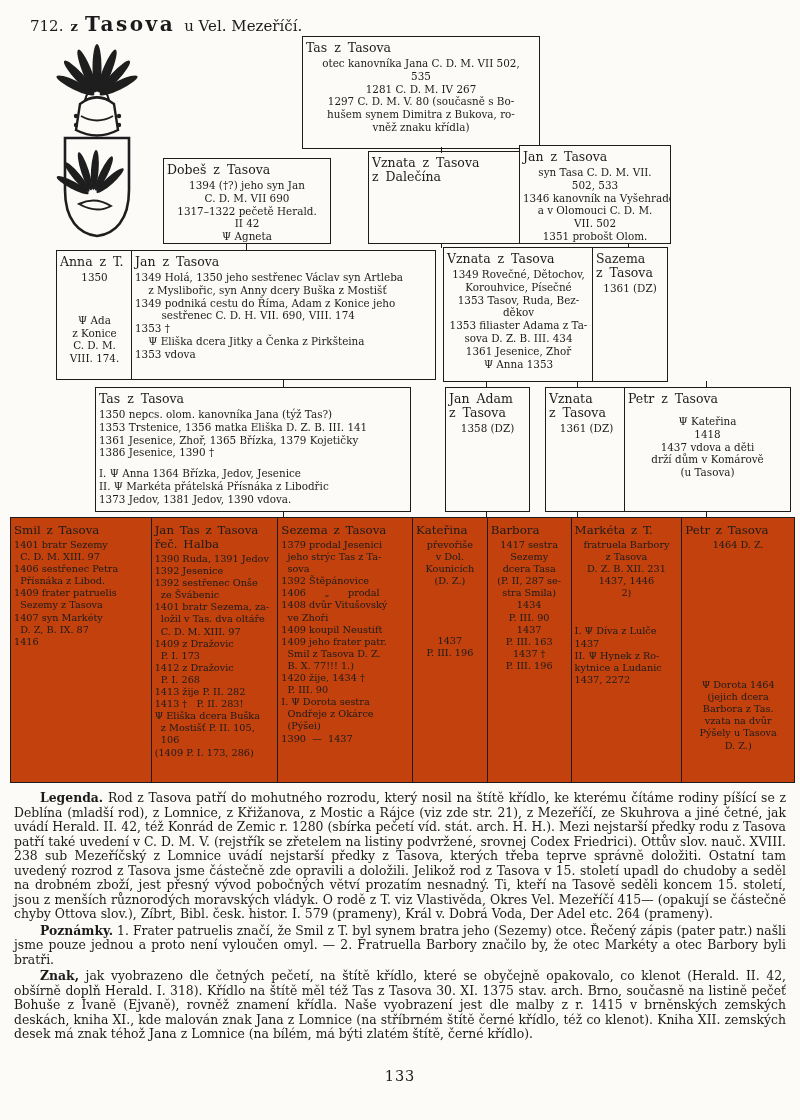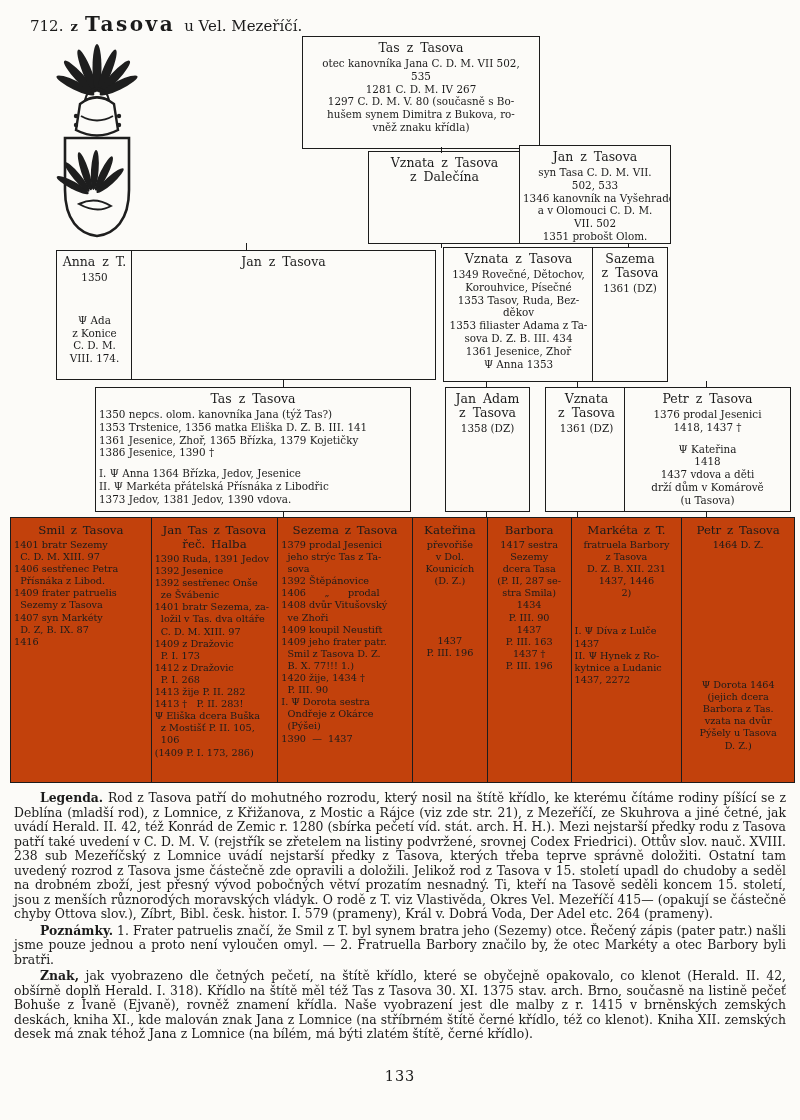--- a/index.html
+++ b/index.html
@@ -5,21 +5,21 @@
   html,body{margin:0;padding:0;}
   body{background:#e9e8e4;font-family:"DejaVu Serif", serif;color:#1b1b1b;}
   .page{position:relative;width:800px;height:1120px;background:#fcfbf8;margin:0 auto;overflow:hidden;}
   .heading{position:absolute;left:30px;top:12px;white-space:nowrap;}
   .h-num{font-size:15px;}
   .h-particle{font-size:13px;font-weight:bold;margin:0 2px;}
   .h-name{font-size:20px;font-weight:bold;letter-spacing:2.5px;margin-right:4px;}
   .h-suffix{font-size:15px;}
   .arms{position:absolute;left:35px;top:38px;width:125px;height:200px;}
   .box{position:absolute;border:1.4px solid #1c1c1c;box-sizing:border-box;padding:4px 3px 2px 3px;overflow:hidden;background:#fcfbf8;}
-  .bt{text-align:center;font-size:12.5px;word-spacing:3px;white-space:pre;line-height:14px;margin-bottom:2px;}
+  .bt{text-align:left;font-size:12.5px;word-spacing:3px;white-space:pre;line-height:14px;margin-bottom:2px;}
   .bb{font-size:10.4px;line-height:12.8px;white-space:pre;}
   .c .bb{text-align:center;}
   .bb2{font-size:10.4px;line-height:12.8px;white-space:pre;}
   .c .bb2{text-align:center;}
   .row5{position:absolute;left:10px;top:517px;width:785px;height:266px;border:1.4px solid #1c1c1c;box-sizing:border-box;display:flex;background:#c2410c;}
   .cell{box-sizing:border-box;padding:5px 3px;overflow:hidden;}
   .cell + .cell{border-left:1.4px solid #1c1c1c;}
   .cell .bt{font-size:11.8px;word-spacing:2px;}
   .cell .bb,.cell .bb2{font-size:9.7px;line-height:12.1px;}
   .tick{position:absolute;width:1.4px;background:#1c1c1c;}
@@ -74,20 +74,28 @@
   <div class="box c" style="left:302px;top:36px;width:238px;height:113px;">
     <div class="bt">Tas z Tasova</div>
     <div class="bb">otec kanovníka Jana C. D. M. VII 502,
 535
 1281 C. D. M. IV 267
 1297 C. D. M. V. 80 (současně s Bo-
 hušem synem Dimitra z Bukova, ro-
 vněž znaku křídla)</div>
   </div>
 
+  <div class="box c" style="left:163px;top:158px;width:168px;height:86px;">
+    <div class="bt">Dobeš z Tasova</div>
+    <div class="bb">1394 (†?) jeho syn Jan
+C. D. M. VII 690
+1317–1322 pečetě Herald.
+II 42
+Ψ Agneta</div>
+  </div>
   <div class="box c" style="left:368px;top:151px;width:153px;height:93px;">
     <div class="bt">Vznata z Tasova
 z Dalečína</div>
   </div>
   <div class="box c" style="left:519px;top:145px;width:152px;height:99px;">
     <div class="bt">Jan z Tasova</div>
     <div class="bb">syn Tasa C. D. M. VII.
 502, 533
 1346 kanovník na Vyšehradě
 a v Olomouci C. D. M.
@@ -98,20 +106,27 @@
   <div class="box c" style="left:56px;top:250px;width:77px;height:130px;">
     <div class="bt">Anna z T.</div>
     <div class="bb">1350</div>
     <div class="bb2" style="margin-top:30px;">Ψ Ada
 z Konice
 C. D. M.
 VIII. 174.</div>
   </div>
   <div class="box" style="left:131px;top:250px;width:305px;height:130px;">
     <div class="bt">Jan z Tasova</div>
+    <div class="bb">1349 Holá, 1350 jeho sestřenec Václav syn Artleba
+    z Myslibořic, syn Anny dcery Buška z Mostišť
+1349 podniká cestu do Říma, Adam z Konice jeho
+        sestřenec C. D. H. VII. 690, VIII. 174
+1353 †
+    Ψ Eliška dcera Jitky a Čenka z Pirkšteina
+1353 vdova</div>
   </div>
   <div class="box c" style="left:443px;top:247px;width:151px;height:135px;">
     <div class="bt">Vznata z Tasova</div>
     <div class="bb">1349 Rovečné, Dětochov,
 Korouhvice, Písečné
 1353 Tasov, Ruda, Bez-
 děkov
 1353 filiaster Adama z Ta-
 sova D. Z. B. III. 434
 1361 Jesenice, Zhoř
@@ -138,22 +153,20 @@
 z Tasova</div>
     <div class="bb">1358 (DZ)</div>
   </div>
   <div class="box c" style="left:545px;top:387px;width:83px;height:125px;">
     <div class="bt">Vznata
 z Tasova</div>
     <div class="bb">1361 (DZ)</div>
   </div>
   <div class="box c" style="left:624px;top:387px;width:167px;height:125px;">
     <div class="bt">Petr z Tasova</div>
-    <div class="bb">1376 prodal Jesenici
-1418, 1437 †</div>
     <div class="bb2" style="margin-top:9px;">Ψ Kateřina
 1418
 1437 vdova a děti
 drží dům v Komárově
 (u Tasova)</div>
   </div>
 
   <div class="row5">
     <div class="cell" style="width:140px;">
       <div class="bt">Smil z Tasova</div>

